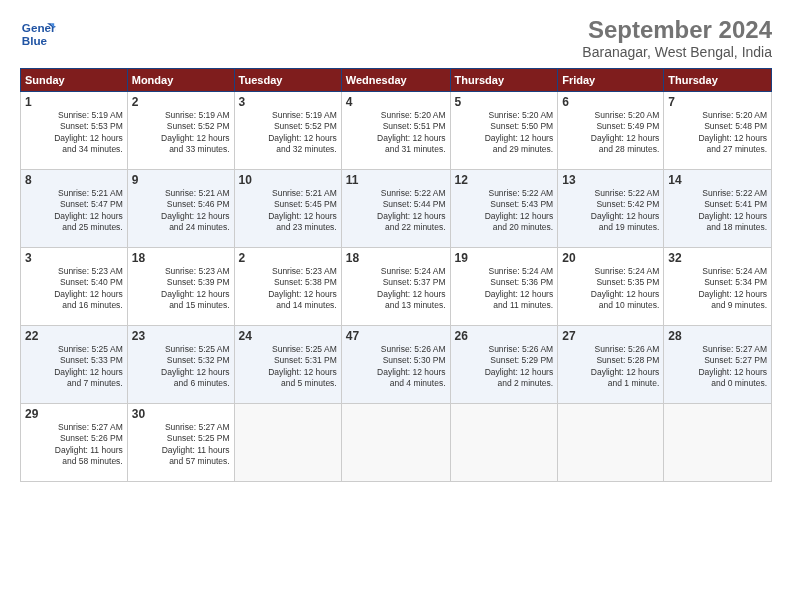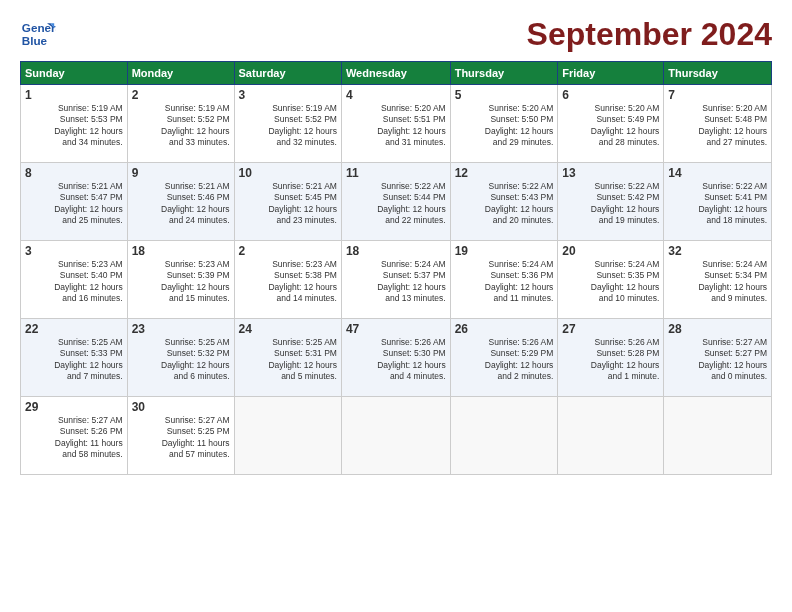--- a/index.html
+++ b/index.html
@@ -27,35 +27,35 @@
       gap: 4px;
     }
     .logo-icon {
       width: 36px;
       height: 36px;
     }
     .title-block {
       text-align: right;
     }
     .month-title {
-      font-size: 32px;
+      font-size: 24px;
       font-weight: bold;
-      color: #7f1d1d;
+      color: #737373;
     }
     .subtitle {
       font-size: 14px;
       color: #555;
     }
     .calendar {
       width: 100%;
       border-collapse: collapse;
       font-size: 9.5px;
     }
     .calendar thead th {
-      background-color: #15803d;
+      background-color: #7f1d1d;
       color: white;
       padding: 5px 4px;
       text-align: left;
       font-size: 11px;
       font-weight: bold;
       border: 1px solid #1a4080;
     }
     .calendar tbody td {
       vertical-align: top;
       padding: 3px 4px;
@@ -92,29 +92,30 @@
     <div class="logo">
       <svg class="logo-icon" viewBox="0 0 40 40">
         <text x="2" y="18" font-family="Arial" font-weight="bold" font-size="13" fill="#2255a4">General</text>
         <text x="2" y="32" font-family="Arial" font-weight="bold" font-size="13" fill="#2255a4">Blue</text>
         <polygon points="30,8 38,14 34,8" fill="#2255a4"></polygon>
         <polygon points="34,8 38,14 38,8" fill="#4488dd"></polygon>
       </svg>
     </div>
     <div class="title-block">
       <div class="month-title">September 2024</div>
+      <div class="subtitle">Baranagar, West Bengal, India</div>
     </div>
   </div>
 
   <table class="calendar">
     <thead>
       <tr>
         <th>Sunday</th>
         <th>Monday</th>
-        <th>Saturday</th>
+        <th>Tuesday</th>
         <th>Wednesday</th>
         <th>Thursday</th>
         <th>Friday</th>
         <th>Thursday</th>
       </tr>
     </thead>
     <tbody id="calendar-body">
     <tr>
           <td>
             <span class="day-num">1</span>

